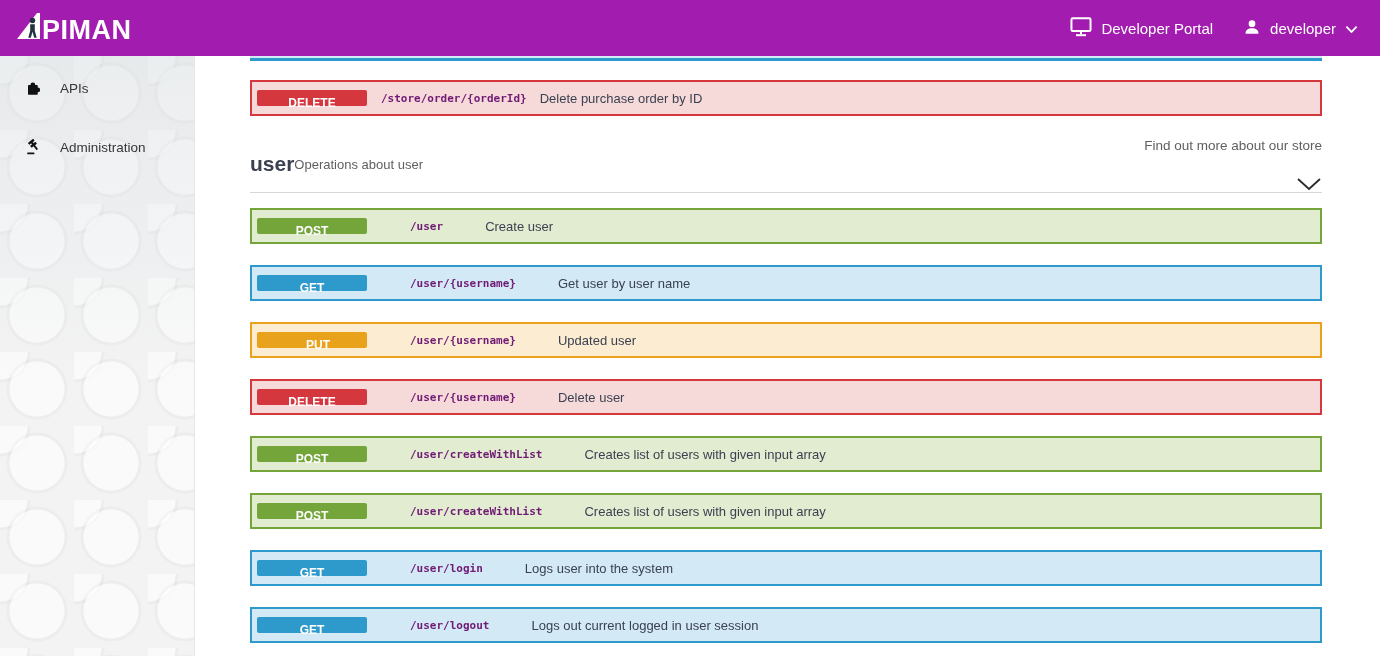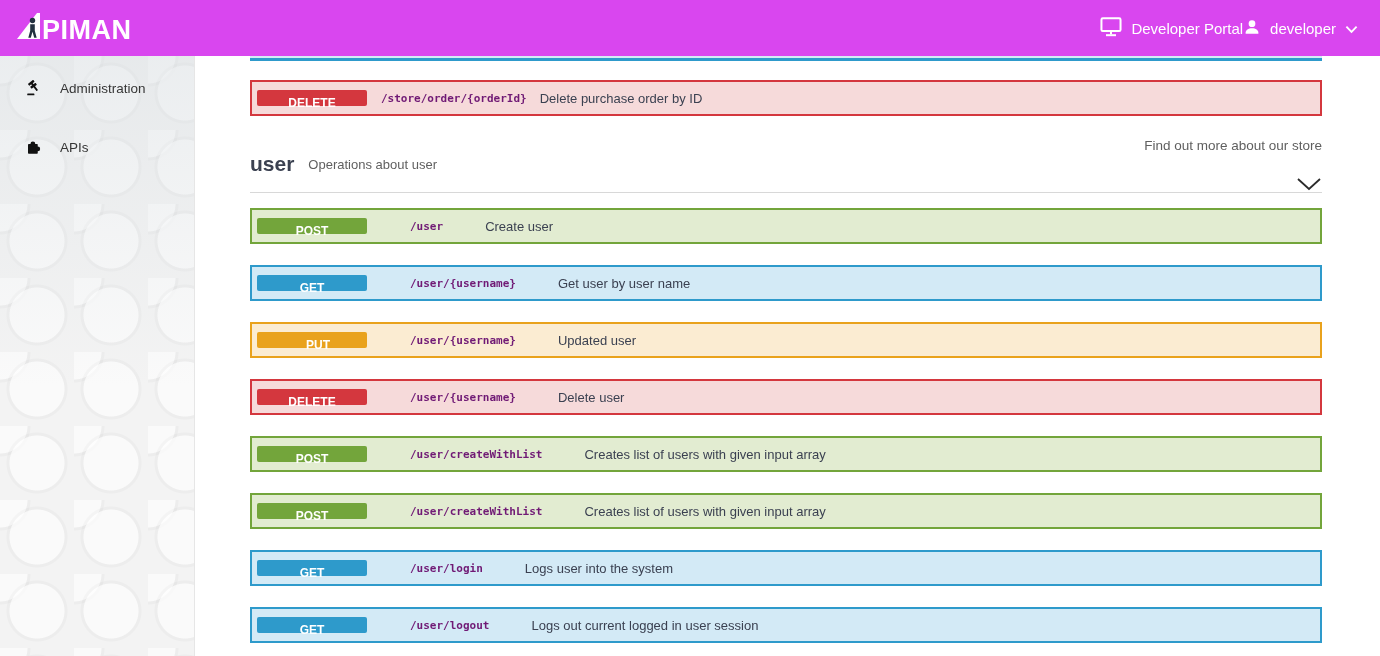--- a/index.html
+++ b/index.html
@@ -1,25 +1,25 @@
 <!DOCTYPE html>
 <html><head>
 <meta charset="utf-8">
 <style>
   * { margin:0; padding:0; box-sizing:border-box; }
   html,body { width:1380px; height:656px; overflow:hidden; background:#fff;
               font-family:"Liberation Sans", sans-serif; }
 
   
-  .header { height:56px; background:#d946ef; display:flex; align-items:center;
+  .header { height:56px; background:#a21caf; display:flex; align-items:center;
             justify-content:space-between; padding:0 22px 0 14px; }
   .logo { display:flex; align-items:flex-end; cursor:pointer; }
   .logo-text { color:#fff; font-weight:bold; font-size:27px; letter-spacing:.5px;
                line-height:30px; margin-left:-2px; }
-  .header-right { display:flex; align-items:center; }
+  .header-right { display:flex; align-items:center; gap:30px; }
   .portal-link, .user-menu { display:flex; align-items:center; gap:9px; color:#fff;
                font-size:15px; cursor:pointer; }
 
   
   .app { display:flex; height:600px; }
 
   
   .sidebar { width:195px; flex:none; padding-top:14px;
     background-color:#f3f3f3;
     background-image:
@@ -44,21 +44,21 @@
   .method-badge { width:110px; height:16px; line-height:26px; flex:none;
                   text-align:center; color:#fff; font-weight:bold; font-size:12px;
                   border-radius:2px; }
   .path { margin-left:14px; font-family:"DejaVu Sans Mono", monospace;
           font-weight:bold; font-size:11px; color:#701a75; }
   .desc { margin-left:13px; font-size:13px; color:#3b4151; }
 
   
   .section-head { display:flex; align-items:center; margin-top:34px; height:28px; }
   .section-title { font-size:21px; font-weight:bold; color:#3b4151; }
-  .section-sub { margin-left:14px; font-size:13px; color:#5f5f5f;text-align:right; }
+  .section-sub { font-size:13px; color:#5f5f5f;text-align:right; }
   .section-right { margin-left:auto; display:flex; align-items:flex-end; gap:24px;flex-direction:column; }
   .section-link { font-size:13.5px; color:#5f5f5f; cursor:pointer; }
   .collapse-btn { cursor:pointer; display:flex; align-items:center; }
   .section-rule { border:none; border-top:1px solid #d8d8d8; margin-top:14px; }
 </style>
 </head>
 <body>
 
 <div class="header">
   <div class="logo">
@@ -97,39 +97,39 @@
       </span>
     </div>
   </div>
 </div>
 
 <div class="app">
   <div class="sidebar">
     <div class="side-item">
       <span class="icon">
         <svg width="18" height="18" viewBox="0 0 24 24" fill="#111111">
+          <rect x="4" y="8" width="13" height="13" rx="1"></rect>
+          <circle cx="10.5" cy="8" r="3.2"></circle>
+          <circle cx="17" cy="14.5" r="3.2"></circle>
+        </svg>
+      </span>
+      <span>APIs</span>
+    </div>
+    <div class="side-item">
+      <span class="icon">
+        <svg width="18" height="18" viewBox="0 0 24 24" fill="#111111">
           <g transform="rotate(-38 12 10)">
             <rect x="10.8" y="3.5" width="2.6" height="13.5" rx="0.6"></rect>
             <rect x="7.6" y="2.2" width="9" height="3.2" rx="0.6"></rect>
             <rect x="7.6" y="7.2" width="9" height="3.2" rx="0.6"></rect>
           </g>
           <rect x="3" y="19.4" width="9.5" height="2.3" rx="0.5"></rect>
         </svg>
       </span>
       <span>Administration</span>
-    </div>
-    <div class="side-item">
-      <span class="icon">
-        <svg width="18" height="18" viewBox="0 0 24 24" fill="#111111">
-          <rect x="4" y="8" width="13" height="13" rx="1"></rect>
-          <circle cx="10.5" cy="8" r="3.2"></circle>
-          <circle cx="17" cy="14.5" r="3.2"></circle>
-        </svg>
-      </span>
-      <span>APIs</span>
     </div>
   </div>
 
   <div class="main">
     <div class="partial-row" id="partial-row" style="background: rgb(211, 234, 246); border-bottom-color: rgb(46, 154, 203);"></div>
 
     <div id="store-list">
         <div class="op-row first-store" style="border-color: rgb(212, 55, 62); background: rgb(246, 218, 218);">
     <span class="method-badge" style="background: rgb(212, 55, 62);">DELETE</span>
     <code class="path">/store/order/{orderId}</code>

